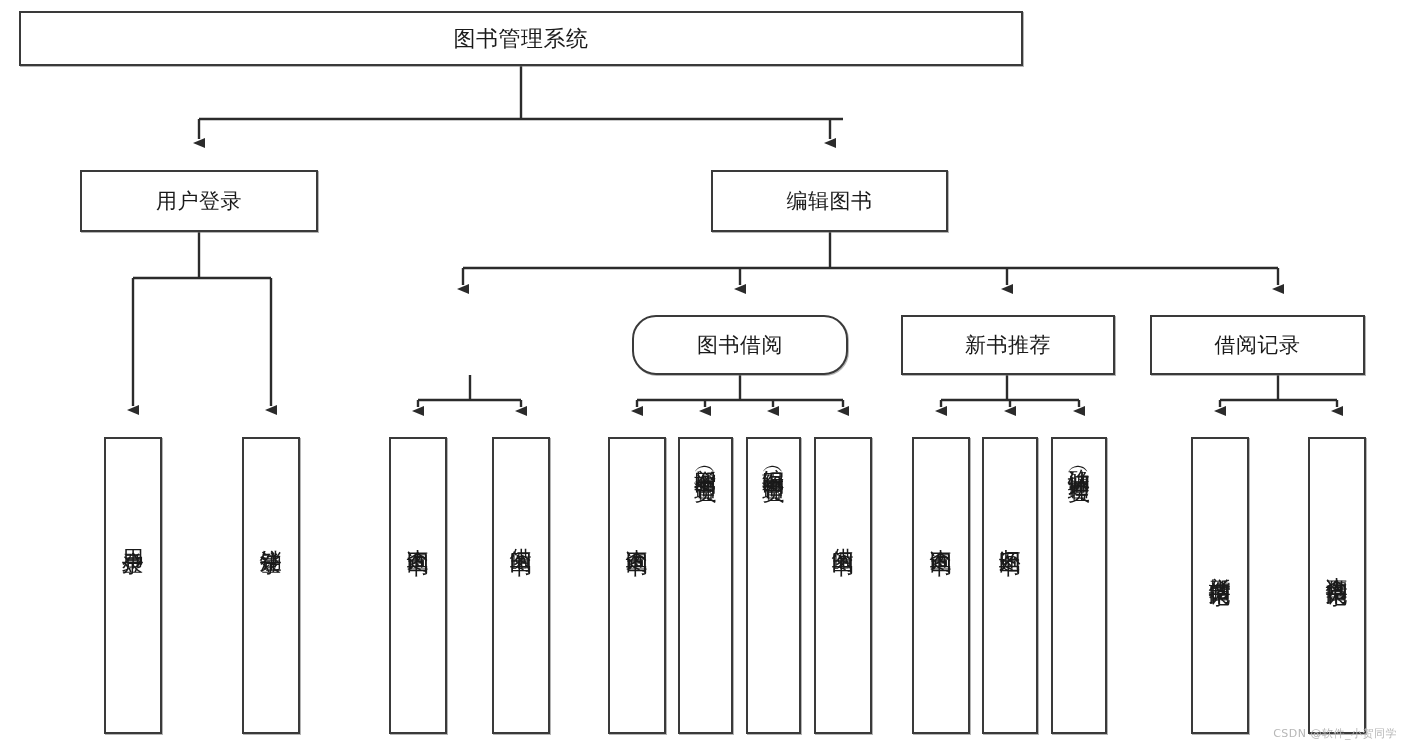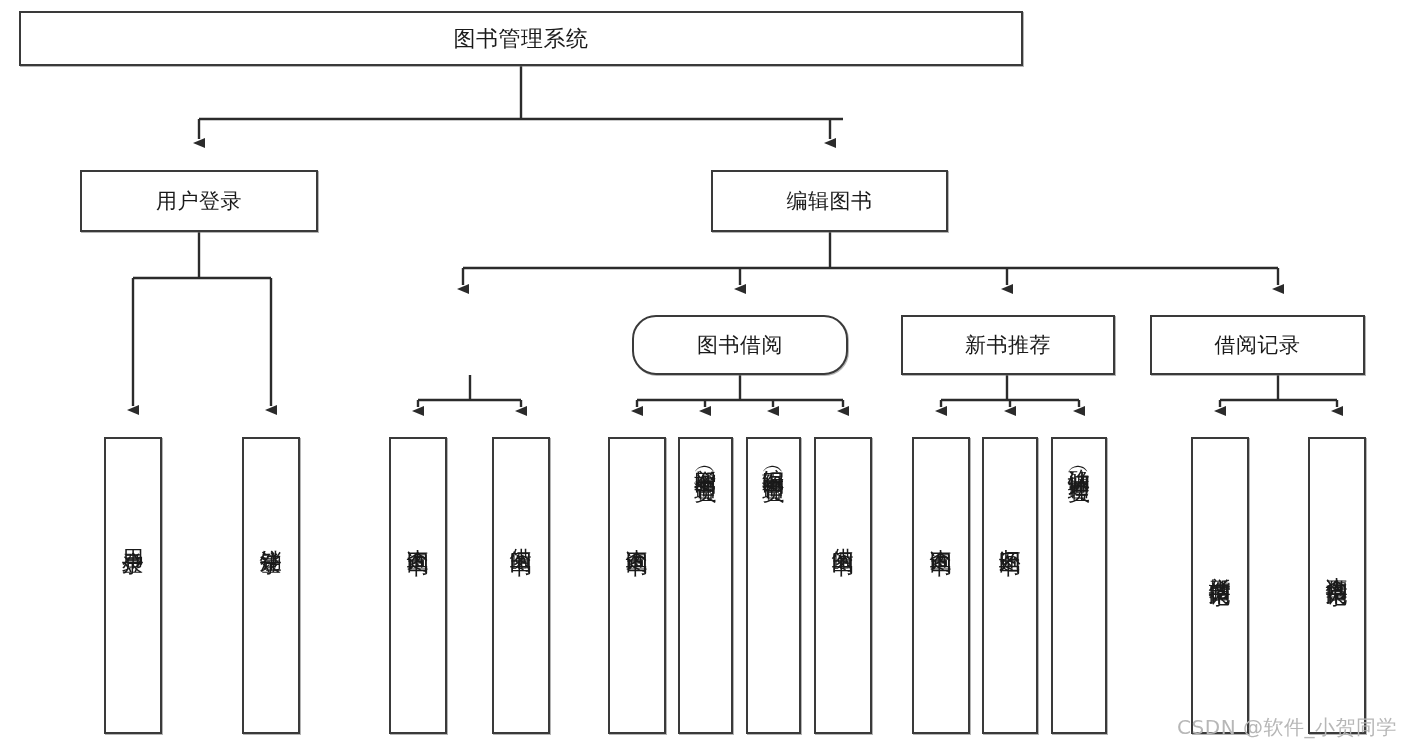--- a/index.html
+++ b/index.html
@@ -58,21 +58,21 @@
     letter-spacing: 2px;
     white-space: nowrap;
     margin-top: 2px;
   }
   .node.leaf.mid .label { margin-top: 82px; }
   .node.leaf.midsm .label { margin-top: 110px; }
   .watermark {
     position: absolute;
     right: 8px;
     bottom: 6px;
-    font-size: 20px;
+    font-size: 11px;
     color: #b7b7b7;
     white-space: nowrap;
     letter-spacing: 0.5px;
   }
 </style>
 </head>
 <body>
 
 <div id="diagram">
 

